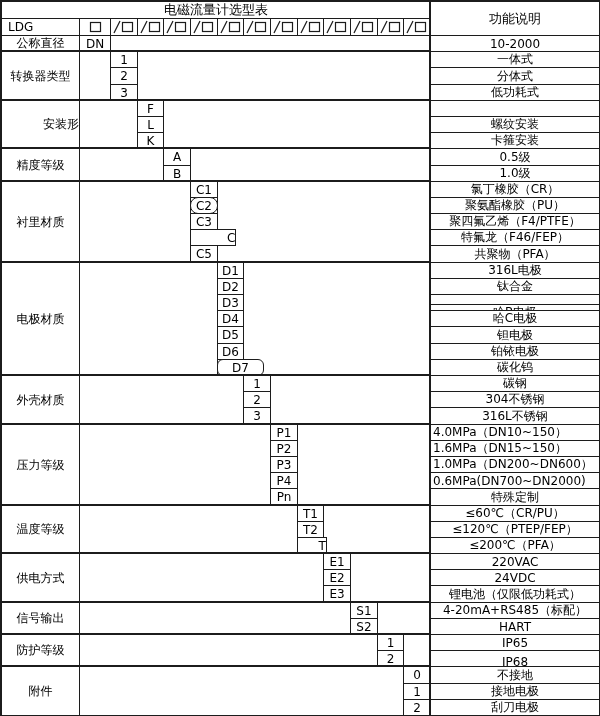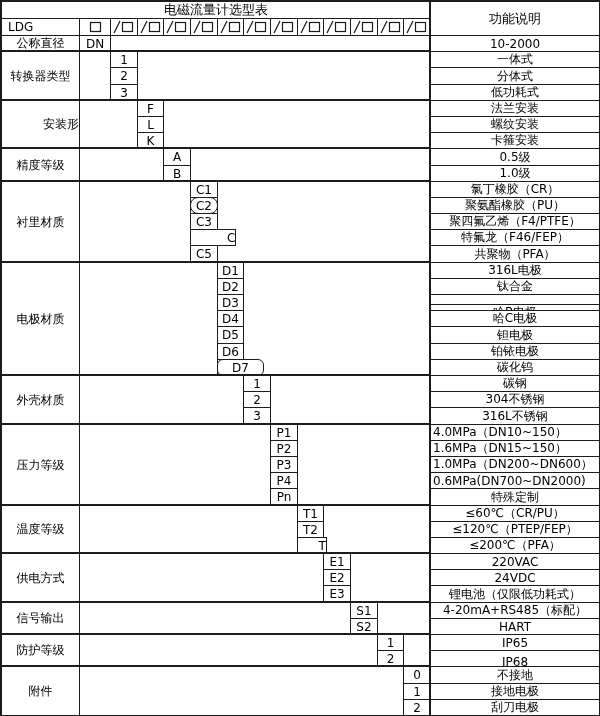--- a/index.html
+++ b/index.html
@@ -116,21 +116,20 @@
     <div class="cell" style="left: 110px; top: 51px; width: 28px; height: 17px;">1</div>
     <div class="cell" style="left: 430px; top: 51px; width: 170px; height: 17px;">一体式</div>
     <div class="cell" style="left: 110px; top: 67px; width: 28px; height: 18px;">2</div>
     <div class="cell" style="left: 430px; top: 67px; width: 170px; height: 18px;">分体式</div>
     <div class="cell" style="left: 110px; top: 84px; width: 28px; height: 17px;">3</div>
     <div class="cell" style="left: 430px; top: 84px; width: 170px; height: 17px;">低功耗式</div>
     <div class="cell" style="left: 1px; top: 100px; width: 96px; height: 49px; padding-left: 36px;">安装形式</div>
     <div class="cell" style="left: 79px; top: 100px; width: 59px; height: 49px;"></div>
     <div class="cell" style="left: 163px; top: 100px; width: 268px; height: 49px;"></div>
     <div class="cell" style="left: 137px; top: 100px; width: 27px; height: 17px;">F</div>
-    <div class="cell" style="left: 430px; top: 100px; width: 170px; height: 17px;">法兰安装</div>
     <div class="cell" style="left: 137px; top: 116px; width: 27px; height: 17px;">L</div>
     <div class="cell" style="left: 430px; top: 116px; width: 170px; height: 17px;">螺纹安装</div>
     <div class="cell" style="left: 137px; top: 132px; width: 27px; height: 17px;">K</div>
     <div class="cell" style="left: 430px; top: 132px; width: 170px; height: 17px;">卡箍安装</div>
     <div class="cell" style="left: 1px; top: 148px; width: 79px; height: 34px;">精度等级</div>
     <div class="cell" style="left: 79px; top: 148px; width: 85px; height: 34px;"></div>
     <div class="cell" style="left: 190px; top: 148px; width: 241px; height: 34px;"></div>
     <div class="cell" style="left: 163px; top: 148px; width: 28px; height: 18px;">A</div>
     <div class="cell" style="left: 430px; top: 148px; width: 170px; height: 18px;">0.5级</div>
     <div class="cell" style="left: 163px; top: 165px; width: 28px; height: 17px;">B</div>

